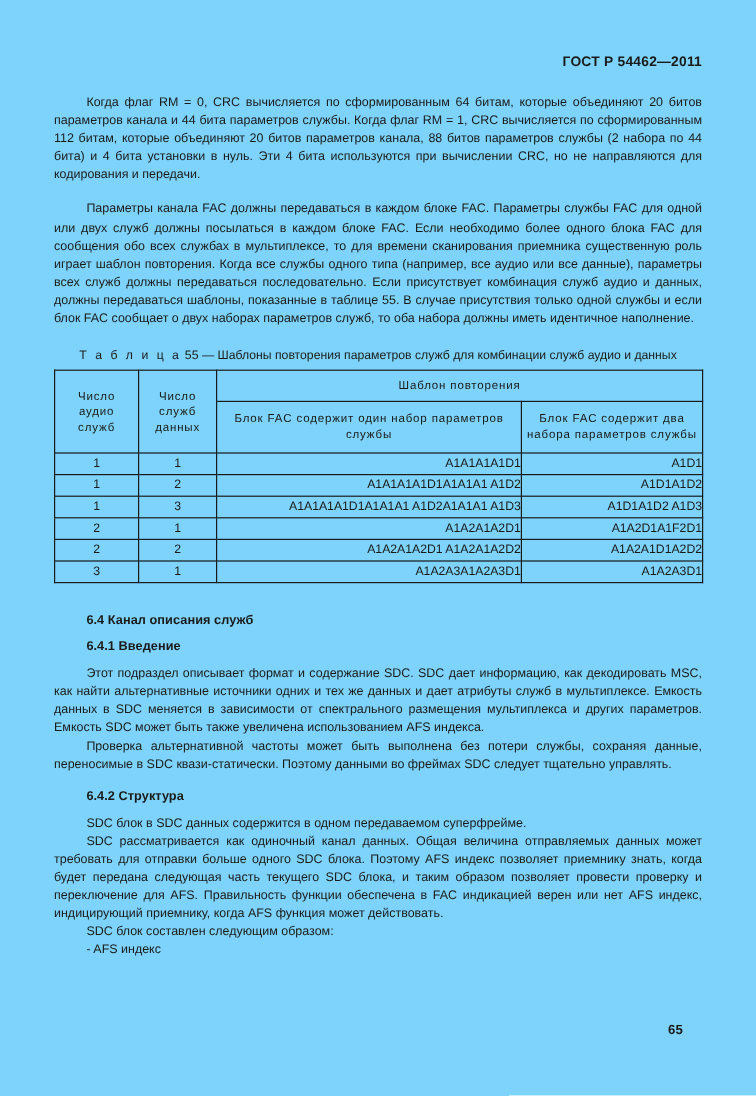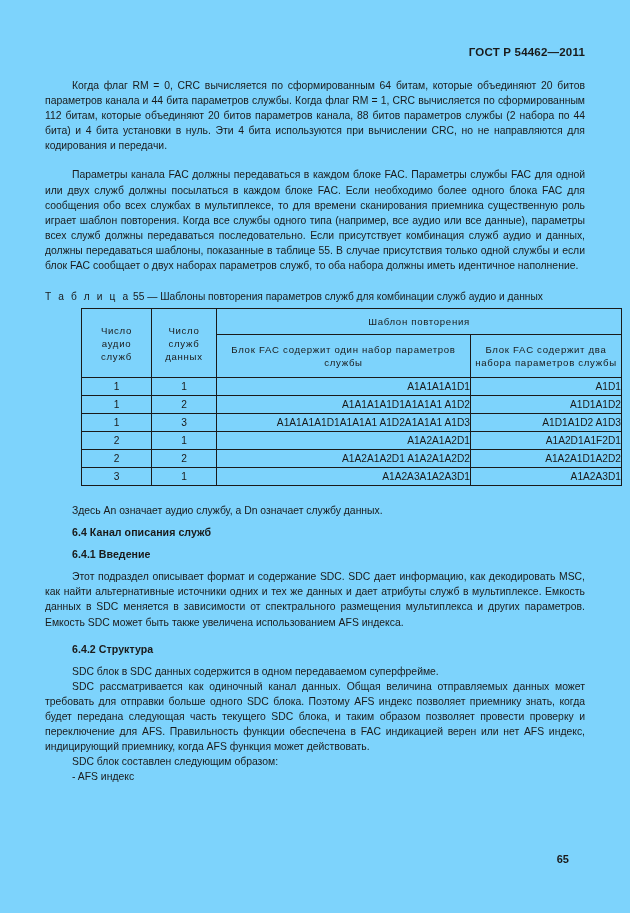--- a/index.html
+++ b/index.html
@@ -51,31 +51,31 @@
     font-weight: bold;
     line-height: 15px;
     text-indent: 27px;
     letter-spacing: 0.05px;
   }
   .table-caption {
     font-size: 10.2px;
     line-height: 14px;
     margin: 0;
     white-space: nowrap;
+    text-align: center;
   }
   .table-caption .spaced {
     letter-spacing: 2.1px;
   }
   table.gost {
     border-collapse: collapse;
     width: 540px;
     table-layout: fixed;
     margin-top: 4px;
     font-size: 9.9px;
-    margin-left: 36px;
   }
   table.gost td, table.gost th {
     border: 1px solid #1a1a1a;
     padding: 0;
     font-weight: normal;
     vertical-align: middle;
   }
   .th-c {
     text-align: center;
     letter-spacing: 0.7px;
@@ -213,33 +213,33 @@
           <td class="num">3</td>
           <td class="num">1</td>
           <td class="pat">A1A2A3A1A2A3D1</td>
           <td class="pat">A1A2A3D1</td>
         </tr>
       </tbody>
     </table>
 
     <div class="gap-lg"></div>
 
-    <p class="body">Здесь An означает аудио службу, a Dn означает службу данных.</p>
 
     <div class="gap-sm"></div>
 
     <h3 class="heading">6.4 Канал  описания служб</h3>
 
     <div class="gap-sm"></div>
 
     <h3 class="heading">6.4.1 Введение</h3>
 
     <div class="gap-sm"></div>
 
     <p class="body">Этот подраздел описывает формат и содержание SDC. SDC дает информацию, как декодировать MSC, как найти альтернативные источники одних и тех же данных и дает атрибуты служб в мультиплексе. Емкость данных в SDC меняется в зависимости от спектрального размещения мультиплекса и других параметров. Емкость SDC может быть также увеличена использованием AFS индекса.</p>
+    <p class="body">Проверка альтернативной частоты может быть выполнена без потери службы, сохраняя данные, пе­реносимые в SDC квази-статически. Поэтому данными во фреймах SDC следует тщательно управлять.</p>
 
     <div class="gap-md"></div>
 
     <h3 class="heading">6.4.2 Структура</h3>
 
     <div class="gap-sm"></div>
 
     <p class="body">SDC блок в SDC данных содержится в одном передаваемом суперфрейме.</p>
     <p class="body">SDC рассматривается как одиночный канал данных. Общая величина отправляемых данных может требовать для отправки больше одного SDC блока. Поэтому AFS индекс позволяет приемнику знать, когда будет передана следующая часть текущего SDC блока, и таким образом позволяет провести проверку и переключение для AFS. Правильность функции обеспечена в FAC индикацией верен или нет AFS индекс, индицирующий приемнику, когда AFS функция может действовать.</p>
     <p class="body">SDC блок составлен следующим образом:</p>

